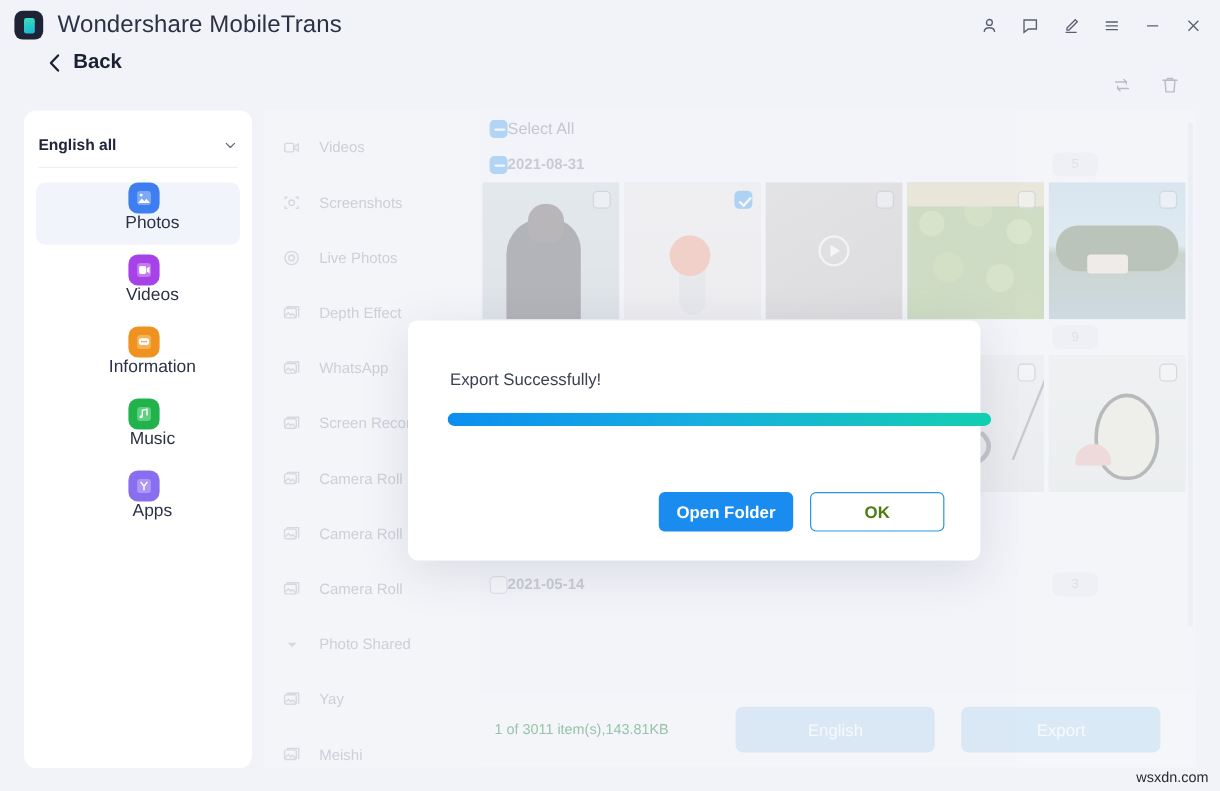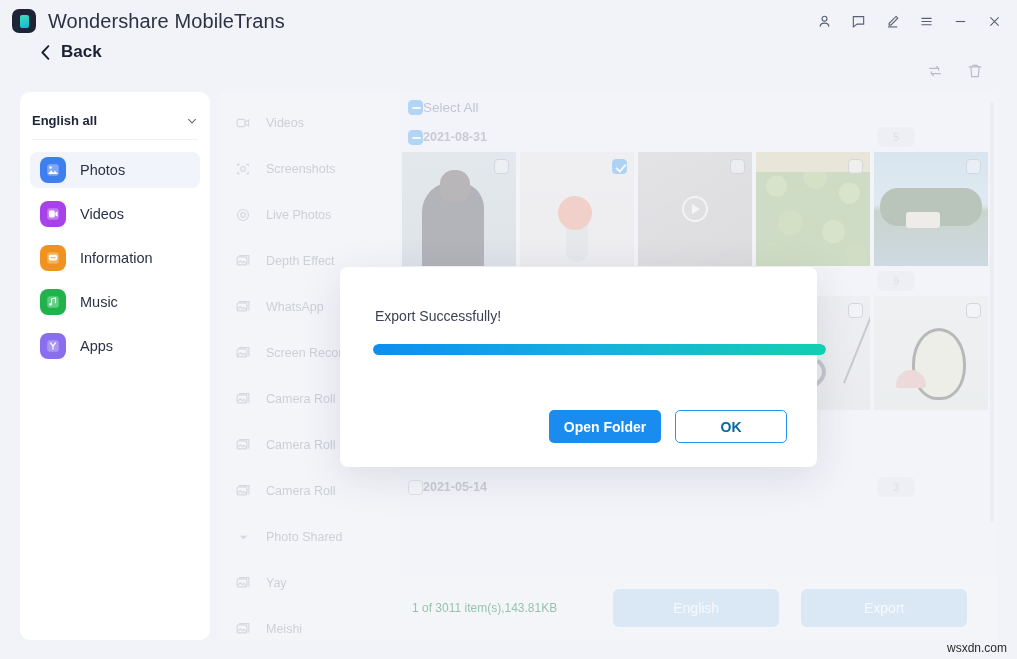--- a/index.html
+++ b/index.html
@@ -71,22 +71,22 @@
   .lang-select {
     height: 38px; margin: 4px 12px 0 12px;
     display: flex; align-items: center;
     border-bottom: 1px solid #eef0f4;
   }
   .lang-label { font-size: 13px; font-weight: bold; color: #20263a; }
   .lang-chevron { margin-left: auto; color: #626879; display:block; }
 
   .nav { margin-top: 12px; padding: 0 10px; }
   .nav-item {
-    height: 36px; display: flex; align-items: center;
-    border-radius: 8px; padding-left: 10px; margin-bottom: 8px;
+    height: 52px; display: flex; align-items: center;
+    border-radius: 8px; padding-left: 10px; margin-bottom: 8px; flex-direction: column;
   }
   .nav-item.active { background: #f1f4fa; }
   .nav-ico {
     width: 26px; height: 26px; border-radius: 8px;
     display: flex; align-items: center; justify-content: center;
     flex: 0 0 auto;
   }
   .nav-ico svg { display: block; }
   .nav-label { margin-left: 14px; font-size: 14.5px; color: #2b3146; }
 
@@ -305,21 +305,21 @@
     display: flex; align-items: center; gap: 14px; border-radius: 11px;
   }
   .btn-primary {
     width: 112px; height: 33px; border-radius: 5px;
     background: #1a8cf0; color: #fff; font-size: 14px; font-weight: bold;
     display: flex; align-items: center; justify-content: center;
     border: none;
   }
   .btn-outline {
     width: 112px; height: 33px; border-radius: 5px;
-    background: #fff; color: #0369a1; font-size: 14px; font-weight: bold;
+    background: #fff; color: #4d7c0f; font-size: 14px; font-weight: bold;
     display: flex; align-items: center; justify-content: center;
     border: 1px solid #2a93ea;
   }
 
   .watermark {
     position: absolute; right: 10px; bottom: 4px;
     font-size: 12px; color: #2a2a2a;
   }
 </style>
 </head>

